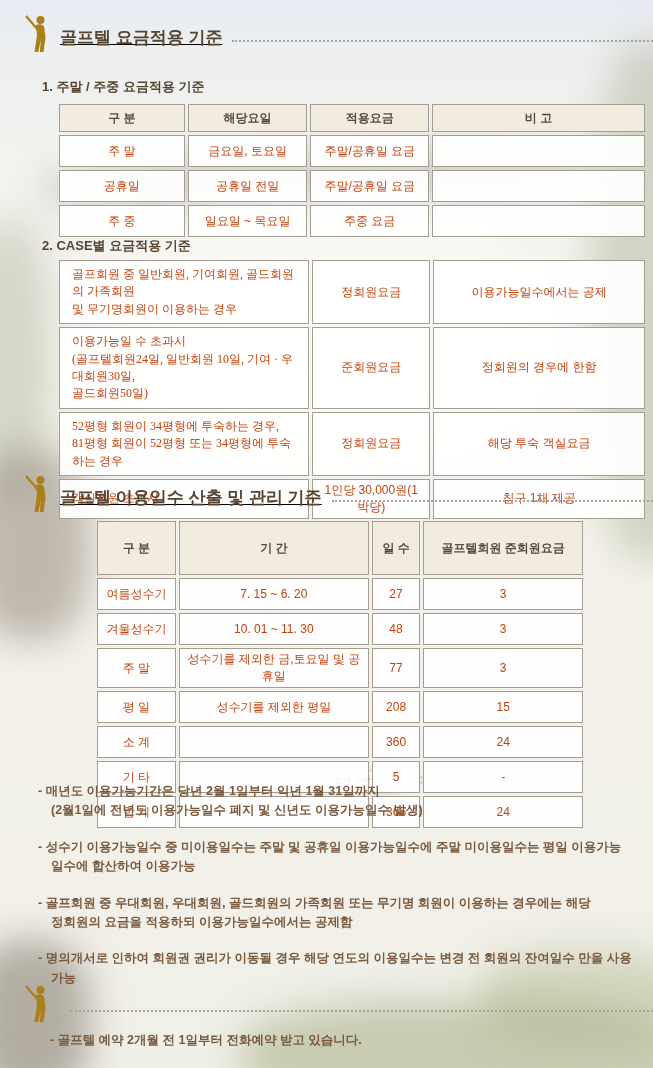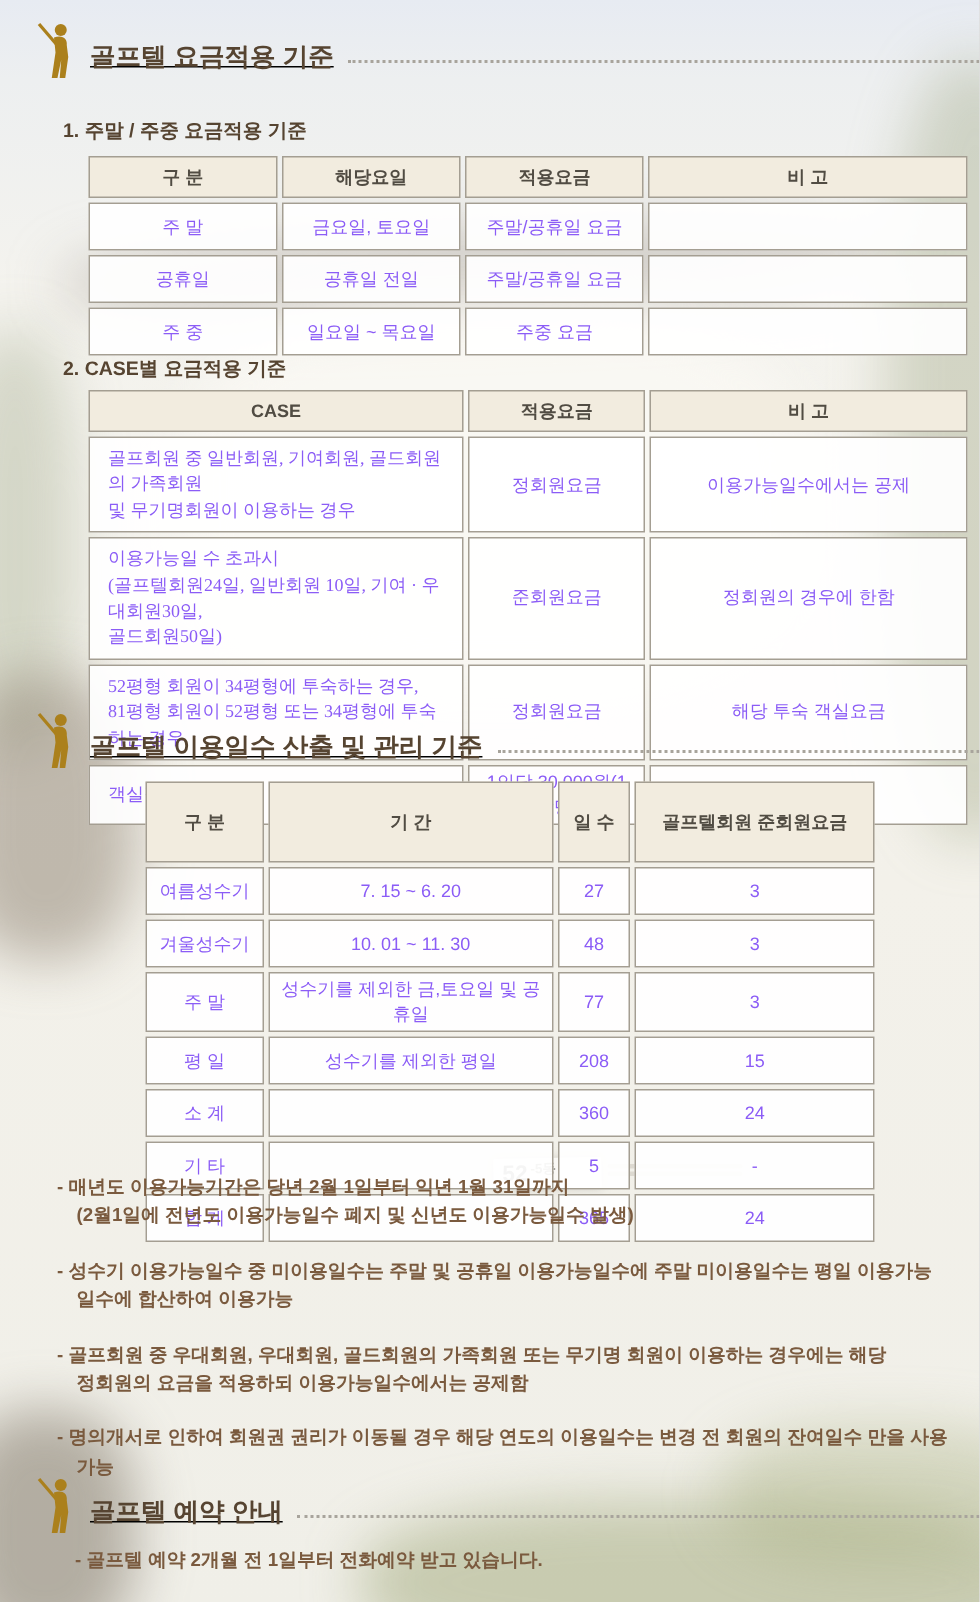--- a/index.html
+++ b/index.html
@@ -34,21 +34,21 @@
   .golfer { width:30px; height:40px; flex:0 0 auto; margin-right:6px; }
   .sec-title { font-size:17px; font-weight:bold; color:#564431; line-height:1.1; padding-bottom:6px; white-space:nowrap; }
   .leader { flex:1 1 auto; border-bottom:2px dotted #a8a49c; margin:0 0 12px 10px; height:0; }
 
   .sub-title { position:absolute; left:42px; font-size:13px; font-weight:bold; color:#564431; }
 
   
   table { border-collapse:separate; border-spacing:3px; table-layout:fixed; }
   th,td { border:1px solid #a49e92; font-size:12px; overflow:hidden; }
   th { background:#f2ecdf; color:#514c43; font-weight:bold; height:22px; padding:2px 4px; text-align:center; }
-  td { background:rgba(255,255,255,.93); color:#8b5cf6; height:26px; padding:2px 6px; text-align:center;margin-top:34px; }
+  td { background:rgba(255,255,255,.93); color:#c2410c; height:26px; padding:2px 6px; text-align:center;margin-top:34px; }
   td.left { text-align:left; padding:5px 12px; white-space:pre-line; line-height:1.45;font-family:Liberation Serif, serif; }
   .t1 { position:absolute; top:101px; left:56px; width:592px; }
   .t2 { position:absolute; top:257px; left:56px; width:592px; }
   .t3 { position:absolute; top:518px; left:94px; width:492px; }
   .t3 th { height:48px; }
 
   
   .notes { position:absolute; top:782px; left:38px; width:602px; }
   .note { font-size:12.5px; font-weight:bold; color:#7a5a3e; line-height:1.55;
           white-space:pre-line; padding-left:13px; text-indent:-13px; margin-bottom:17px; }
@@ -127,25 +127,20 @@
 
   <div class="sub-title" style="top:237px;">2. CASE별 요금적용 기준</div>
 
   <table class="t2">
     <colgroup>
         <col style="width:248px">
         <col style="width:117px">
         <col style="width:210px">
       </colgroup>
     <tbody>
-        <tr>
-      <th>CASE</th>
-      <th>적용요금</th>
-      <th>비 고</th>
-    </tr>
     <tr>
       <td class="left">골프회원 중 일반회원, 기여회원, 골드회원의 가족회원
 및 무기명회원이 이용하는 경우</td>
       <td>정회원요금</td>
       <td>이용가능일수에서는 공제</td>
     </tr>
     <tr>
       <td class="left">이용가능일 수 초과시
 (골프텔회원24일, 일반회원 10일, 기여 · 우대회원30일,
 골드회원50일)</td>
@@ -248,19 +243,18 @@
   </div>
 
   <div class="sec-head" style="top:984px;">
     <svg class="golfer" viewBox="0 0 30 40">
       <g fill="#ab801c" stroke="none">
         <line x1="2" y1="2" x2="14" y2="16" stroke="#ab801c" stroke-width="2.2"></line>
         <circle cx="16.5" cy="6" r="4"></circle>
         <path d="M12 11 C18 9 21 12 20.5 16 L21.5 24 L19.5 38 L15.8 38 L16.8 26 L14.3 38 L10.5 38 L13 21 Z"></path>
       </g>
     </svg>
-    <div class="sec-title">골프텔 예약 안내</div>
     <div class="leader"></div>
   </div>
 
   <div class="res-note">- 골프텔 예약 2개월 전 1일부터 전화예약 받고 있습니다.</div>
 
 </div>
 
 </body></html>

